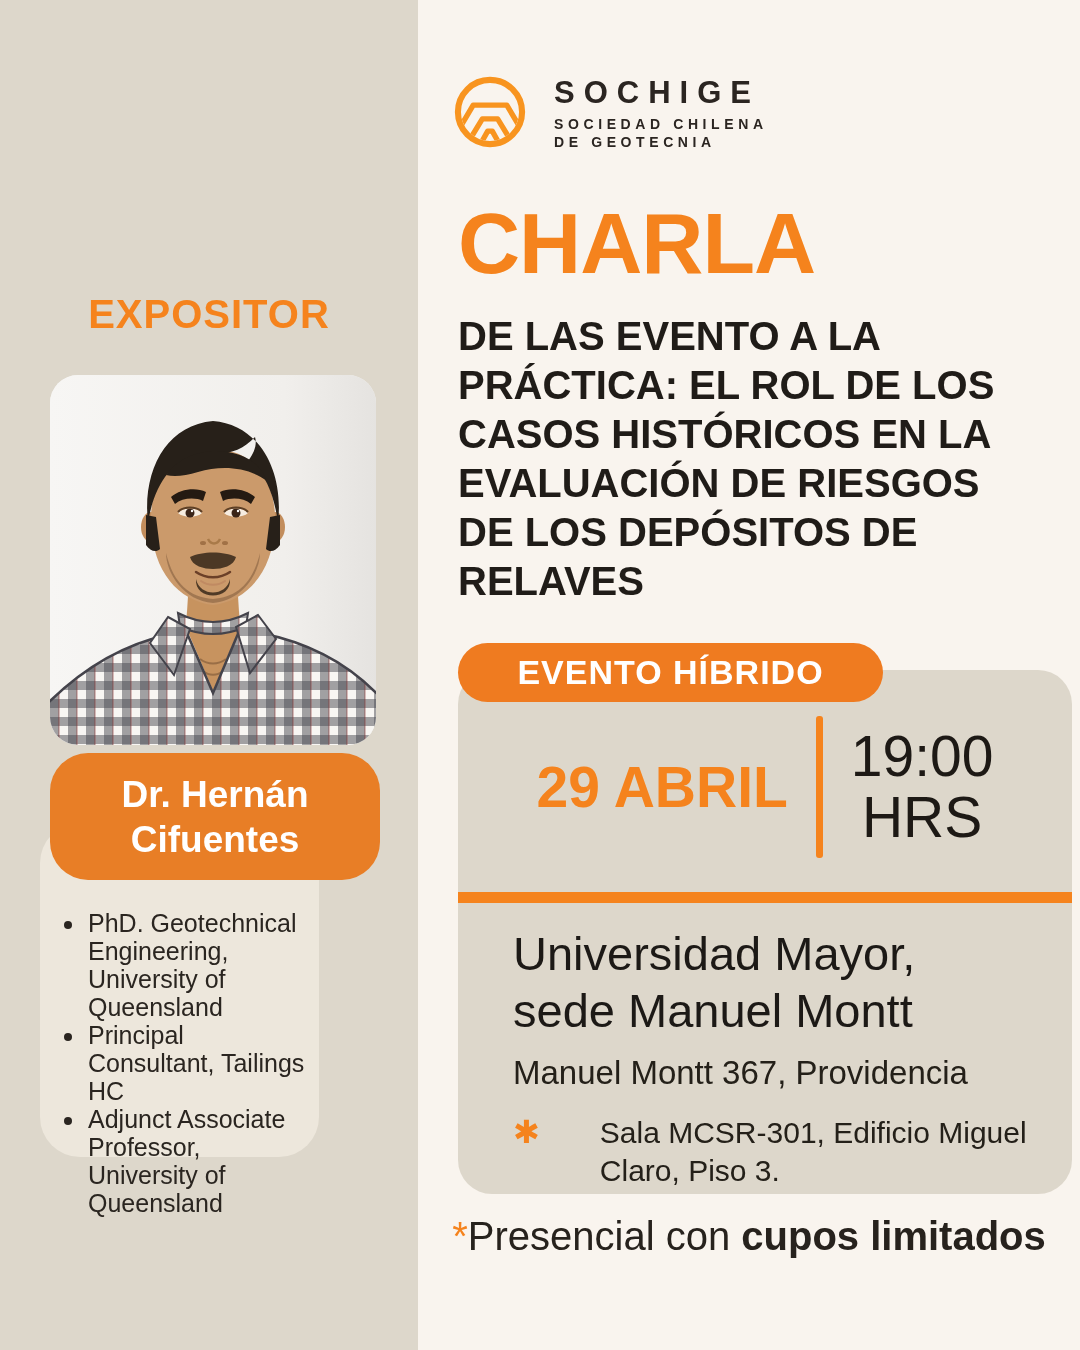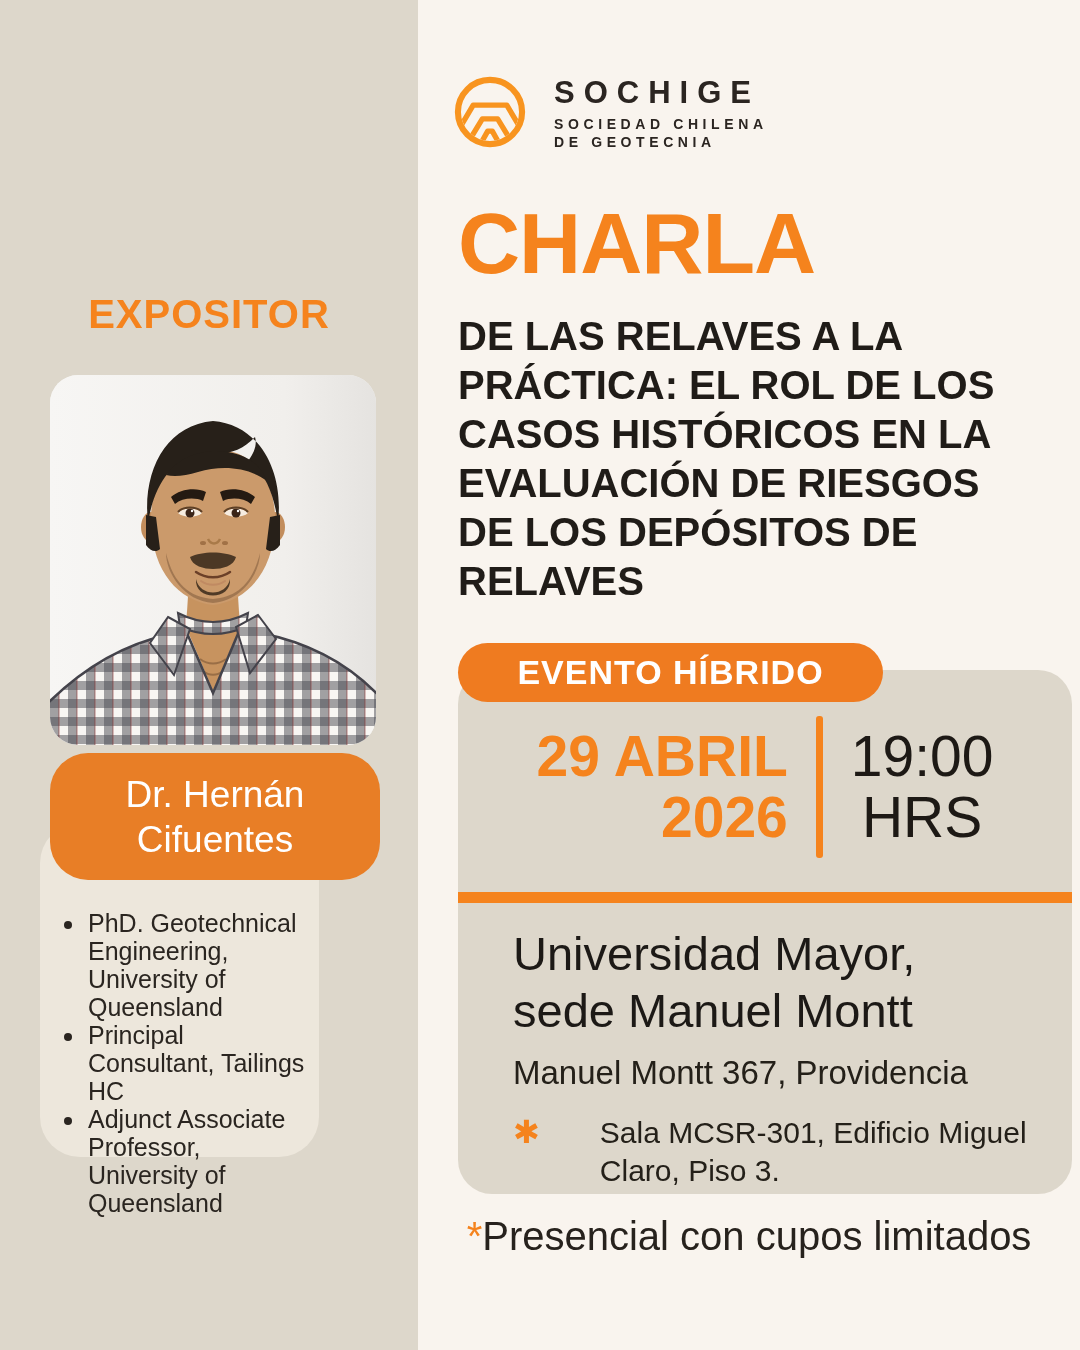--- a/index.html
+++ b/index.html
@@ -13,21 +13,21 @@
     background:var(--right-bg);
     font-family:"Liberation Sans","DejaVu Sans",sans-serif;color:var(--ink);
   }
   .left-col{position:absolute;left:0;top:0;width:418px;height:1350px;background:var(--left-bg);}
   .expositor{position:absolute;left:0;top:292px;width:418px;text-align:center;
     font-size:40px;font-weight:800;letter-spacing:1px;color:var(--accent);}
   .photo-card{position:absolute;left:50px;top:375px;width:326px;height:370px;border-radius:28px;
     overflow:hidden;background:#f2f1ef;}
   .name-box{position:absolute;left:50px;top:753px;width:330px;height:127px;border-radius:38px;
     background:var(--name-box);z-index:2;display:flex;flex-direction:column;align-items:center;justify-content:center;
-    color:#fff;font-weight:400;font-size:37px;line-height:45px;text-align:center;}
+    color:#fff;font-weight:700;font-size:37px;line-height:45px;text-align:center;}
   .cred-card{position:absolute;left:40px;top:823px;width:279px;height:334px;border-radius:40px;
     background:var(--card-bg);z-index:1;}
   .cred-list{margin:86px 12px 0 46px;font-size:25px;line-height:28px;color:#2A2520;}
   .cred-list li{margin:0;padding-left:2px;}
 
   .logo-row{position:absolute;left:448px;top:70px;display:flex;align-items:center;gap:22px;}
   .logo-text .brand{font-size:31px;font-weight:700;letter-spacing:9px;color:#2B2521;}
   .logo-text .sub{font-size:14px;font-weight:700;letter-spacing:4.6px;color:#2B2521;margin-top:5px;}
   .logo-text .sub+.sub{margin-top:2px;}
 
@@ -51,21 +51,21 @@
   .venue{position:absolute;top:255px;left:55px;right:36px;}
   .venue-name{font-size:47px;font-weight:400;line-height:57px;color:#1C1916;}
   .venue-address{font-size:33px;font-weight:400;margin-top:15px;color:#242019;}
   .room-row{display:flex;gap:12px;margin-top:22px;align-items:flex-start;}
   .room-ast{color:var(--accent);font-size:32px;line-height:37px;font-weight:700;}
   .room-text{font-size:30px;line-height:38px;color:#242019;width:470px;margin-left:48px;}
 
   .note{position:absolute;left:418px;top:1214px;width:662px;text-align:center;font-size:40px;color:#27221D;}
   .note .ast{color:var(--accent);font-weight:400;}
   .note .reg{font-weight:400;}
-  .note .bld{font-weight:400;}
+  .note .bld{font-weight:700;}
 </style>
 </head>
 <body>
 
 <div class="left-col">
   <div class="expositor">EXPOSITOR</div>
 
   <div class="photo-card">
     <svg viewBox="0 0 326 370" width="326" height="370">
       <defs>
@@ -159,29 +159,28 @@
   </svg>
   <div class="logo-text">
     <div class="brand">SOCHIGE</div>
     <div class="sub">SOCIEDAD CHILENA</div>
     <div class="sub">DE GEOTECNIA</div>
   </div>
 </div>
 
 <div class="kicker">CHARLA</div>
 
-<div class="talk-title"><span class="tb">DE LAS RELAVES A LA PRÁCTICA:</span><span class="tr"> EL ROL DE LOS CASOS HISTÓRICOS EN LA EVALUACIÓN DE RIESGOS DE LOS DEPÓSITOS DE RELAVES</span></div>
+<div class="talk-title"><span class="tb">DE LAS EVENTO A LA PRÁCTICA:</span><span class="tr"> EL ROL DE LOS CASOS HISTÓRICOS EN LA EVALUACIÓN DE RIESGOS DE LOS DEPÓSITOS DE RELAVES</span></div>
 
 <div class="hybrid-pill">EVENTO HÍBRIDO</div>
 
 <div class="event-card">
   <div class="schedule">
     <div class="date-block">
       <div>29 ABRIL</div>
-      <div>2026</div>
     </div>
     <div class="vbar"></div>
     <div class="time-block">
       <div>19:00</div>
       <div>HRS</div>
     </div>
   </div>
   <div class="hr-line"></div>
   <div class="venue">
     <div class="venue-name">

